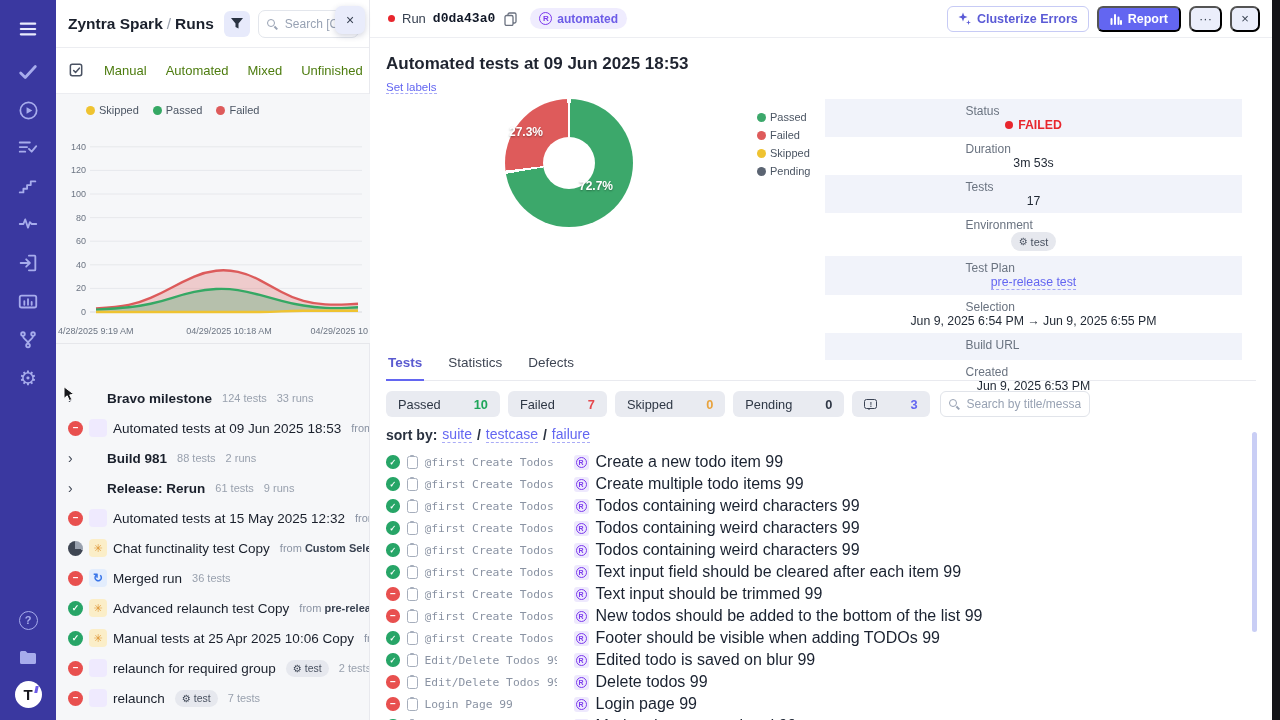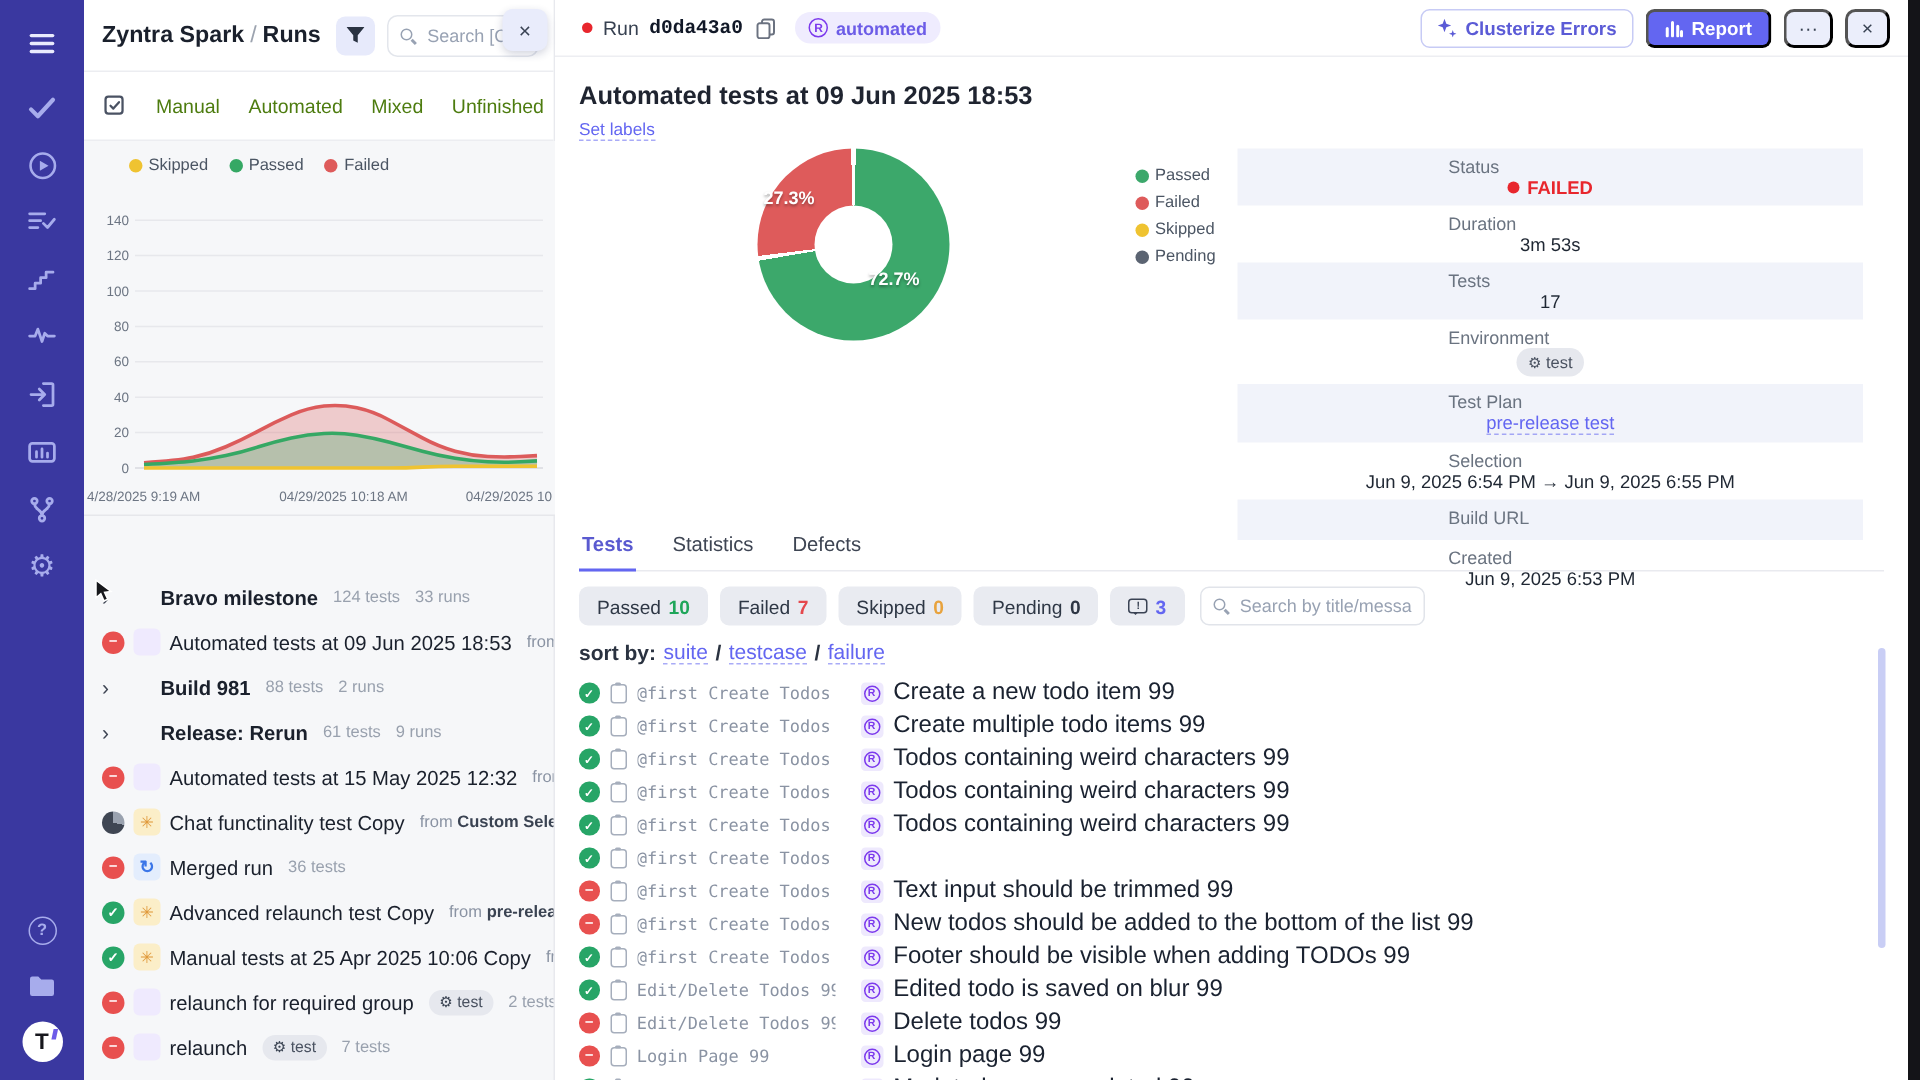--- a/index.html
+++ b/index.html
@@ -97,21 +97,21 @@
   .info-row.env .ival::before { content:"⚙"; font-size:10px; }
   .info-row.link .ival { color:#6366F1; font-weight:400; border-bottom:1px dashed rgba(99,102,241,.55); cursor:pointer; }
   .info-row.redacted .ival { flex:1; height:11px; border-radius:2px; background:repeating-linear-gradient(90deg,#C3C6F3 0 13px,#E7E8FB 13px 21px,#AFB3EF 21px 33px,#EDEEFC 33px 41px,#CBCEF5 41px 55px,#F3F4FD 55px 62px); filter:blur(1.6px); }
 
   .sec-tabs { display:flex; gap:22px; margin-top:8px; border-bottom:1px solid #E9EAEF; }
   .sec-tab { font-size:13.5px; color:#3E4553; padding:4px 2px 9px; cursor:pointer; }
   .sec-tab.active { color:#5A5AD0; font-weight:700; border-bottom:2px solid #6366F1; margin-bottom:-1px; }
 
   .pills { display:flex; gap:8px; margin-top:10px; align-items:center; }
   .pill { height:26px; padding:0 12px; background:#E9EBF1; border-radius:6px; display:inline-flex; align-items:center; gap:5px; font-size:12.8px; color:#2E3745; font-weight:500; cursor:pointer; }
-  .cnt { font-weight:700; } .cnt.v { color:#6366F1; }
+  .cnt { font-weight:700;margin-left:28px; } .cnt.v { color:#6366F1; }
   .bub { position:relative; width:13px; height:10px; border:1.4px solid #3A4354; border-radius:2.5px; display:flex; align-items:center; justify-content:center; font-size:7px; font-weight:700; color:#3A4354; }
   .bub::after { content:""; position:absolute; left:2px; bottom:-4px; border:2.5px solid transparent; border-top-color:#3A4354; }
   .searchbox2 { position:relative; width:150px; height:26px; margin-left:2px; }
   .searchbox2 input { width:100%; height:26px; border:1px solid #E1E4EA; border-radius:6px; font-size:12px; color:#5B6472; padding:0 8px 0 26px; outline:none; font-family:"Liberation Sans",sans-serif; }
   .searchbox2 input::placeholder { color:#98A2B3; }
   .searchbox2 .mag { top:8px; }
 
   .sortrow { margin-top:9px; font-size:14px; color:#2A3240; font-weight:700; display:flex; gap:5px; align-items:center; }
   .sortrow a { color:#6366F1; font-weight:400; border-bottom:1px dashed rgba(99,102,241,.55); cursor:pointer; text-decoration:none; }
 
@@ -583,20 +583,21 @@
           <span class="ttitle">Todos containing weird characters 99</span>
         </div>
 
         <div class="test-row">
           <span class="st passed"></span>
           <span class="clip"></span>
           <span class="suite">@first Create Todos 99...</span>
           <span class="rbadge">
             <span class="rglyph"></span>
           </span>
+          <span class="ttitle">Text input field should be cleared after each item 99</span>
         </div>
 
         <div class="test-row">
           <span class="st failed"></span>
           <span class="clip"></span>
           <span class="suite">@first Create Todos 99...</span>
           <span class="rbadge">
             <span class="rglyph"></span>
           </span>
           <span class="ttitle">Text input should be trimmed 99</span>

